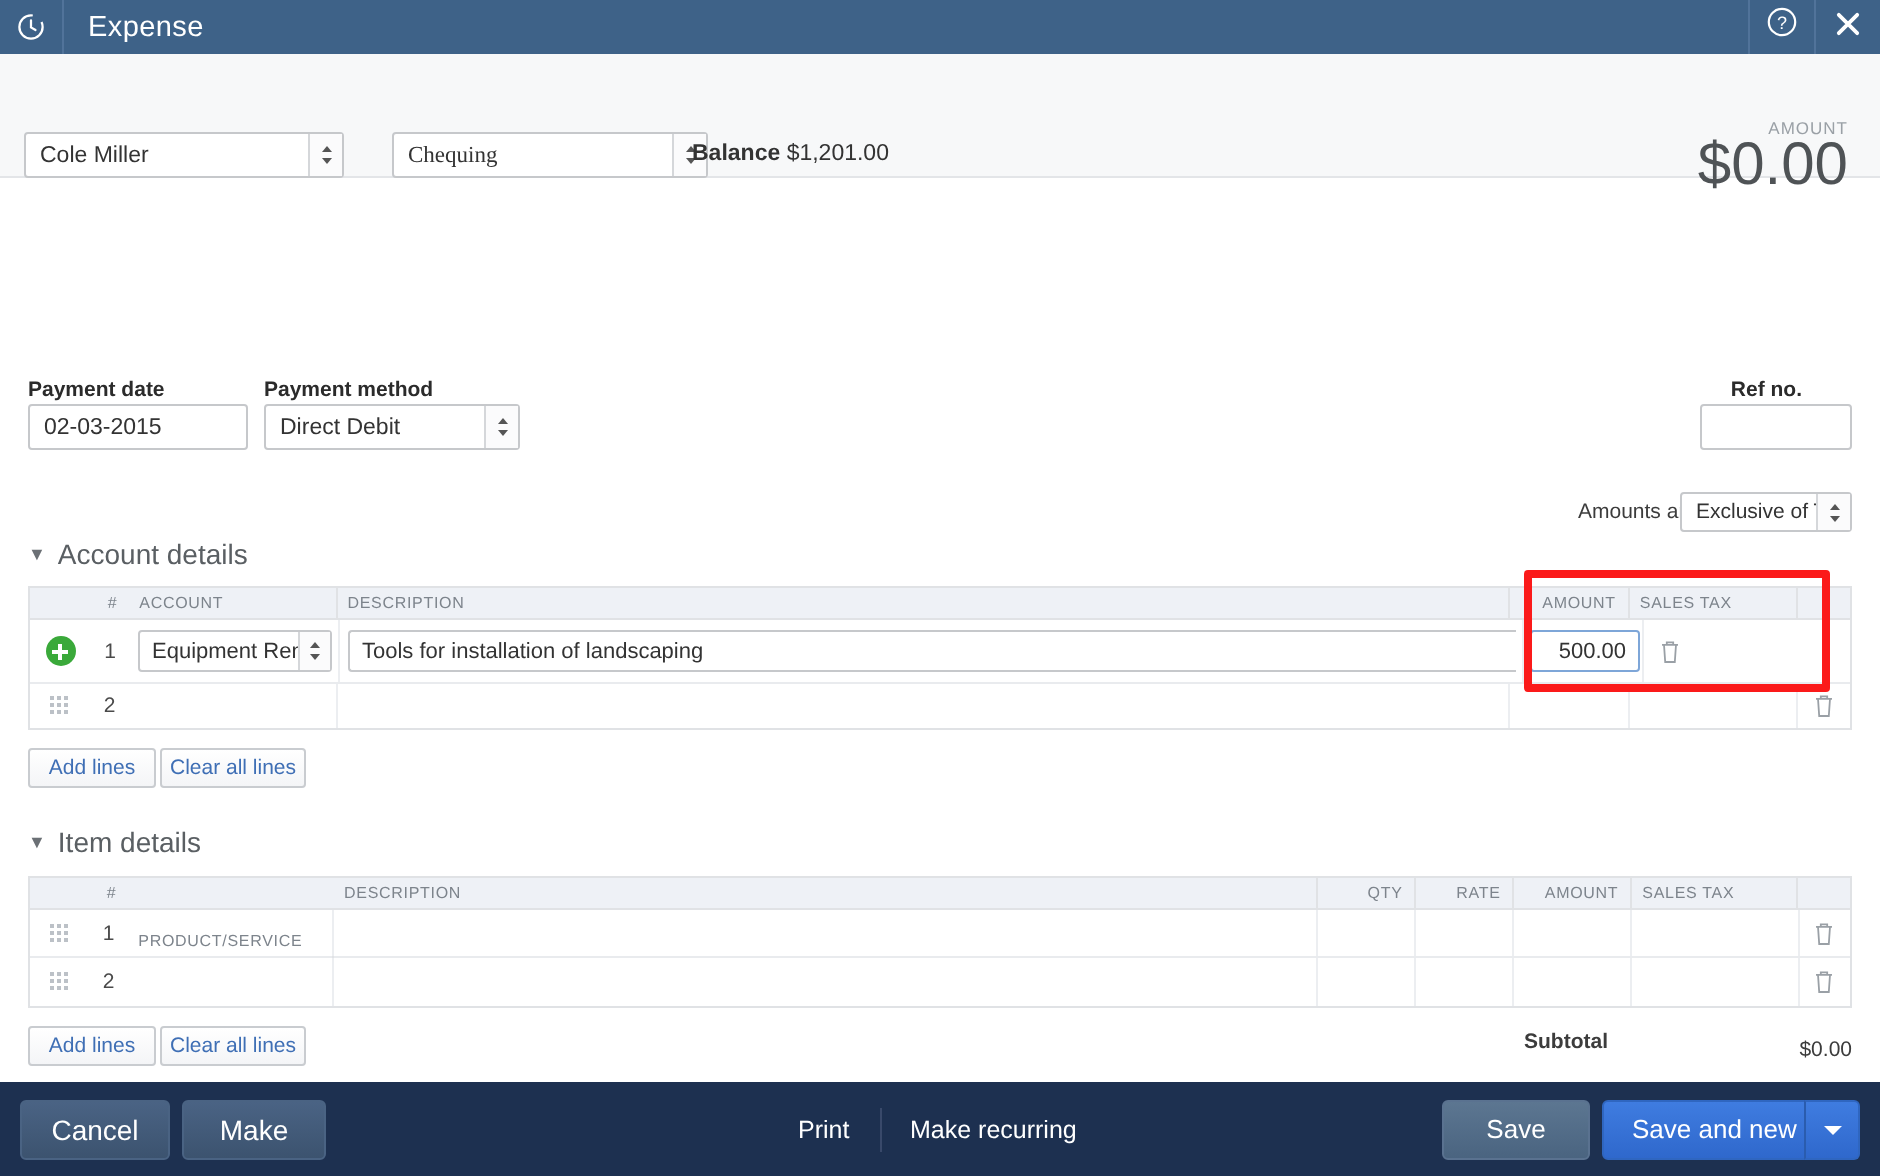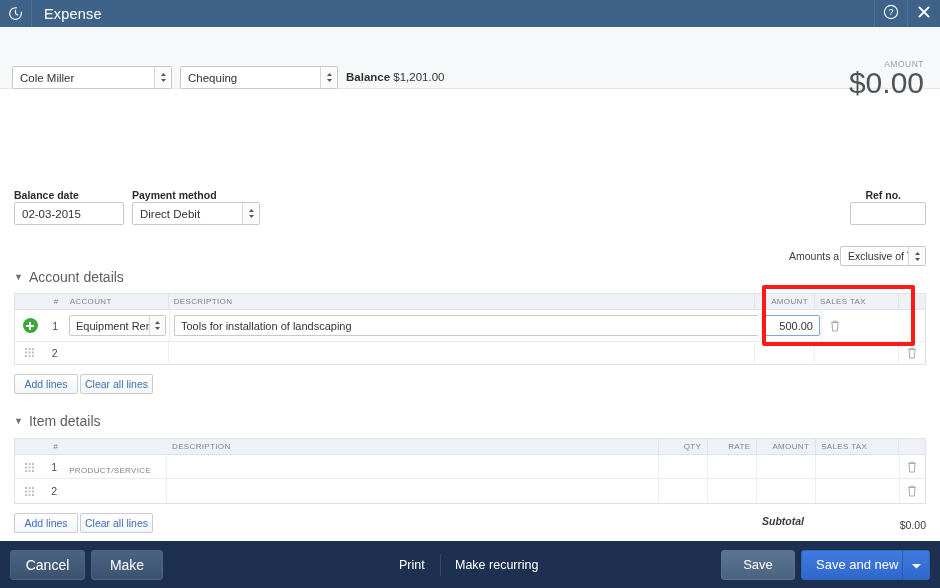--- a/index.html
+++ b/index.html
@@ -43,21 +43,21 @@
     height: 23px; display: flex; align-items: center; font-size: 11.5px; color: #333;
     padding-left: 7px; cursor: pointer;
   }
   .select-box .caret-cell {
     position: absolute; right: 0; top: 0; bottom: 0; width: 17px;
     border-left: 1px solid #d5d7da; background: #fbfbfc;
     display:flex; align-items:center; justify-content:center;
   }
   .caret-updown { display:block; }
   #payee-select { left: 12px; top: 39px; width: 160px; }
-  #account-select { left: 180px; top: 39px; width: 158px; }
+  #account-select { left: 196px; top: 39px; width: 158px; font-family: Liberation Serif, serif; }
   .balance {
     position: absolute; left: 346px; top: 44px; font-size: 11.5px; color: #333;
   }
   .balance b { font-weight: bold; }
   .amount-block { position: absolute; right: 16px; top: 32px; text-align: right; }
   .amount-label { font-size: 8.5px; color: #9aa0a6; letter-spacing: .5px; }
   .amount-value { font-size: 30px; color: #4f5356; font-weight: 300; line-height: 32px; margin-top: -2px; }
 
   
   .formarea { position: relative; }
@@ -233,21 +233,21 @@
     </div>
 
     <div class="amount-block">
       <div class="amount-label">AMOUNT</div>
       <div class="amount-value">$0.00</div>
     </div>
   </div>
 
   <div class="formarea">
 
-    <div class="fld-label" id="lbl-payment-date">Balance date</div>
+    <div class="fld-label" id="lbl-payment-date">Payment date</div>
     <div class="txt-input" id="payment-date-input">
       <span>02-03-2015</span>
     </div>
 
     <div class="fld-label" id="lbl-payment-method">Payment method</div>
     <div class="select-box" id="payment-method-select">
       <span>Direct Debit</span>
       <span class="caret-cell">
         <svg class="caret-updown" width="7" height="11" viewBox="0 0 7 11">
           <path d="M3.5 1 L6 4 L1 4 Z" fill="#555"></path>
@@ -474,21 +474,21 @@
               <path d="M1 2.4 H9 M3.4 2.4 V1.2 H6.6 V2.4 M2 2.4 L2.6 11 H7.4 L8 2.4" fill="none" stroke="#9aa0a6" stroke-width="0.9"></path>
             </svg>
           </span>
         </div>
       </div>
     </div>
 
     <div class="lnkbtn" style="left:14px; top:424px; width:64px;">Add lines</div>
     <div class="lnkbtn" style="left:80px; top:424px; width:73px;">Clear all lines</div>
 
-    <div class="tot-label" style="left:744px; top:426px; width:60px;font-style:italic;">Subtotal</div>
+    <div class="tot-label" style="left:744px; top:426px; width:60px;">Subtotal</div>
     <div class="tot-val" style="left:856px; top:430px; width:70px;">$0.00</div>
 
     <div id="memo-label">Memo</div>
 
     <div id="highlight-box"></div>
   </div>
 
   <div class="footer">
     <div class="btn-dark" style="position:absolute;left:10px;width:75px;">Cancel</div>
     <div class="btn-dark" style="position:absolute;left:91px;width:72px;">Make</div>

